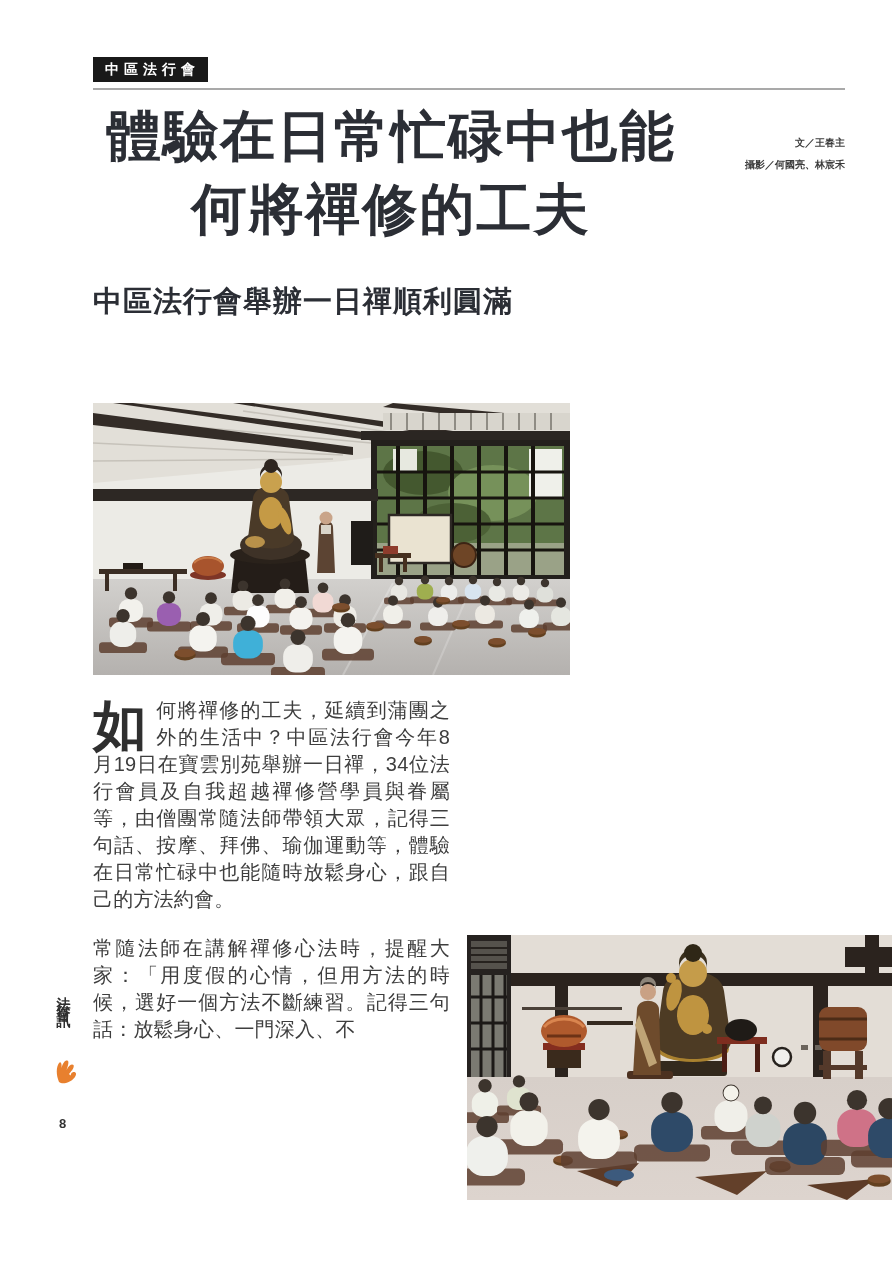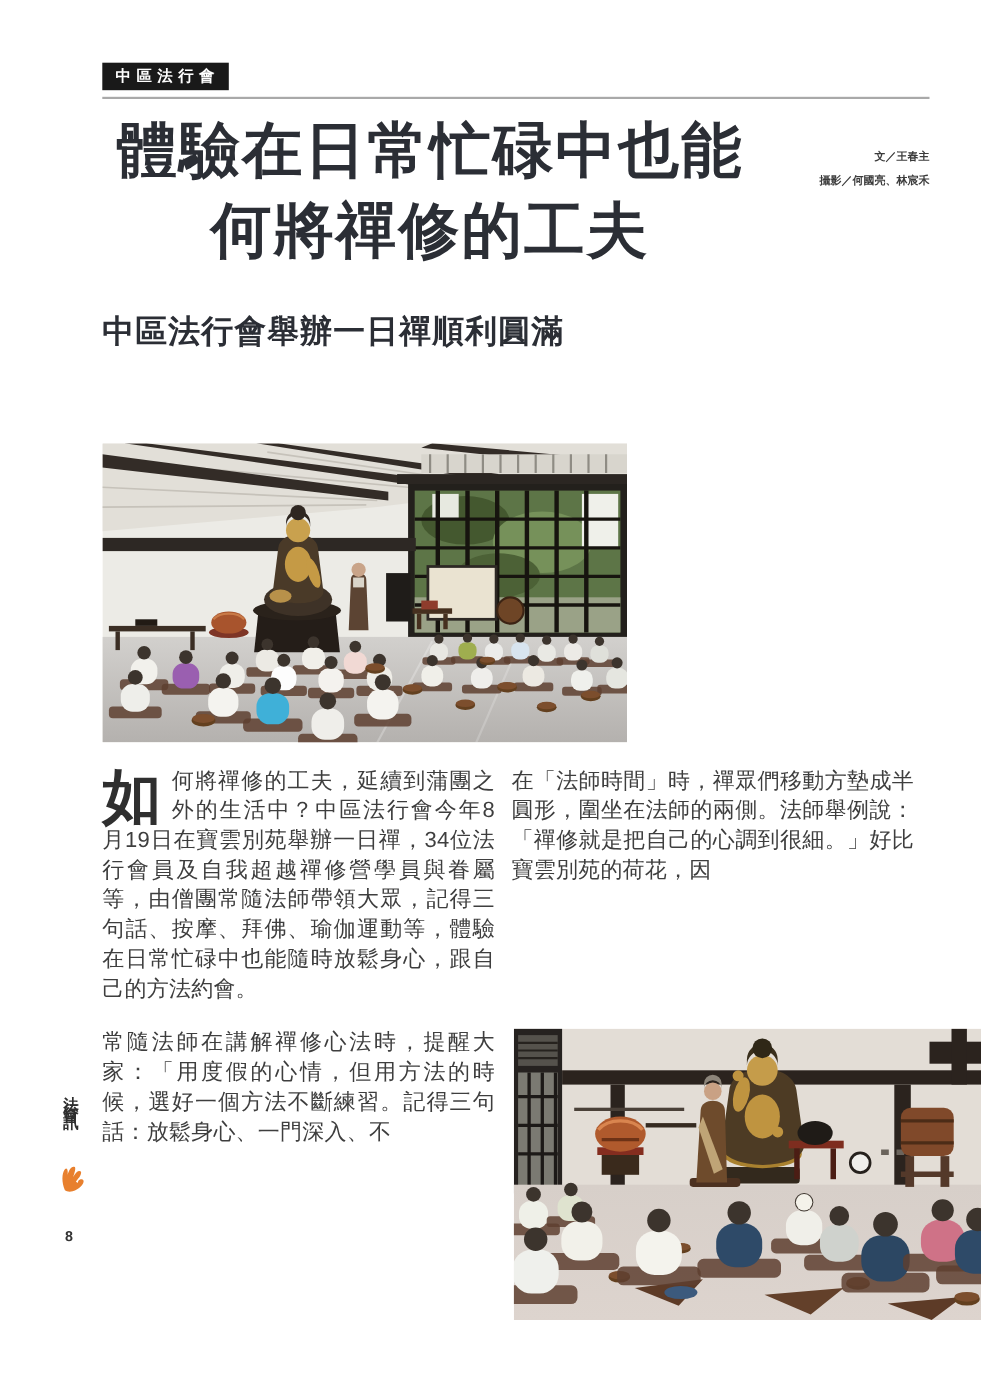--- a/index.html
+++ b/index.html
@@ -218,21 +218,20 @@
         <use href="#zafu" transform="translate(92,252) scale(1.2)"></use>
       </g>
     </svg>
   </div>
 
   <div class="col col-left">
     <p><span class="dropcap">如</span><span>何將禪修的工夫，延續到蒲團之外的生活中？中區法行會今年8月19日在寶雲別苑舉辦一日禪，34位法行會員及自我超越禪修營學員與眷屬等，由僧團常隨法師帶領大眾，記得三句話、按摩、拜佛、瑜伽運動等，體驗在日常忙碌中也能隨時放鬆身心，跟自己的方法約會。</span></p>
     <p>常隨法師在講解禪修心法時，提醒大家：「用度假的心情，但用方法的時候，選好一個方法不斷練習。記得三句話：放鬆身心、一門深入、不</p>
   </div>
   <div class="col col-right">
-    <p>在「法師時間」時，禪眾們移動方墊成半圓形，圍坐在法師的兩側。法師舉例說：「禪修就是把自己的心調到很細。」好比寶雲別苑的荷花，因</p>
   </div>
 
   <div class="photo photo-bottom">
     <svg width="425" height="265" viewBox="0 0 425 265" preserveAspectRatio="none">
       <rect x="0" y="0" width="425" height="265" fill="#e3ddd6"></rect>
 
       <g>
         <rect x="0" y="0" width="44" height="150" fill="#262220"></rect>
         <rect x="4" y="40" width="36" height="104" fill="#7b7a72"></rect>
         <g stroke="#1c1917" stroke-width="3">

